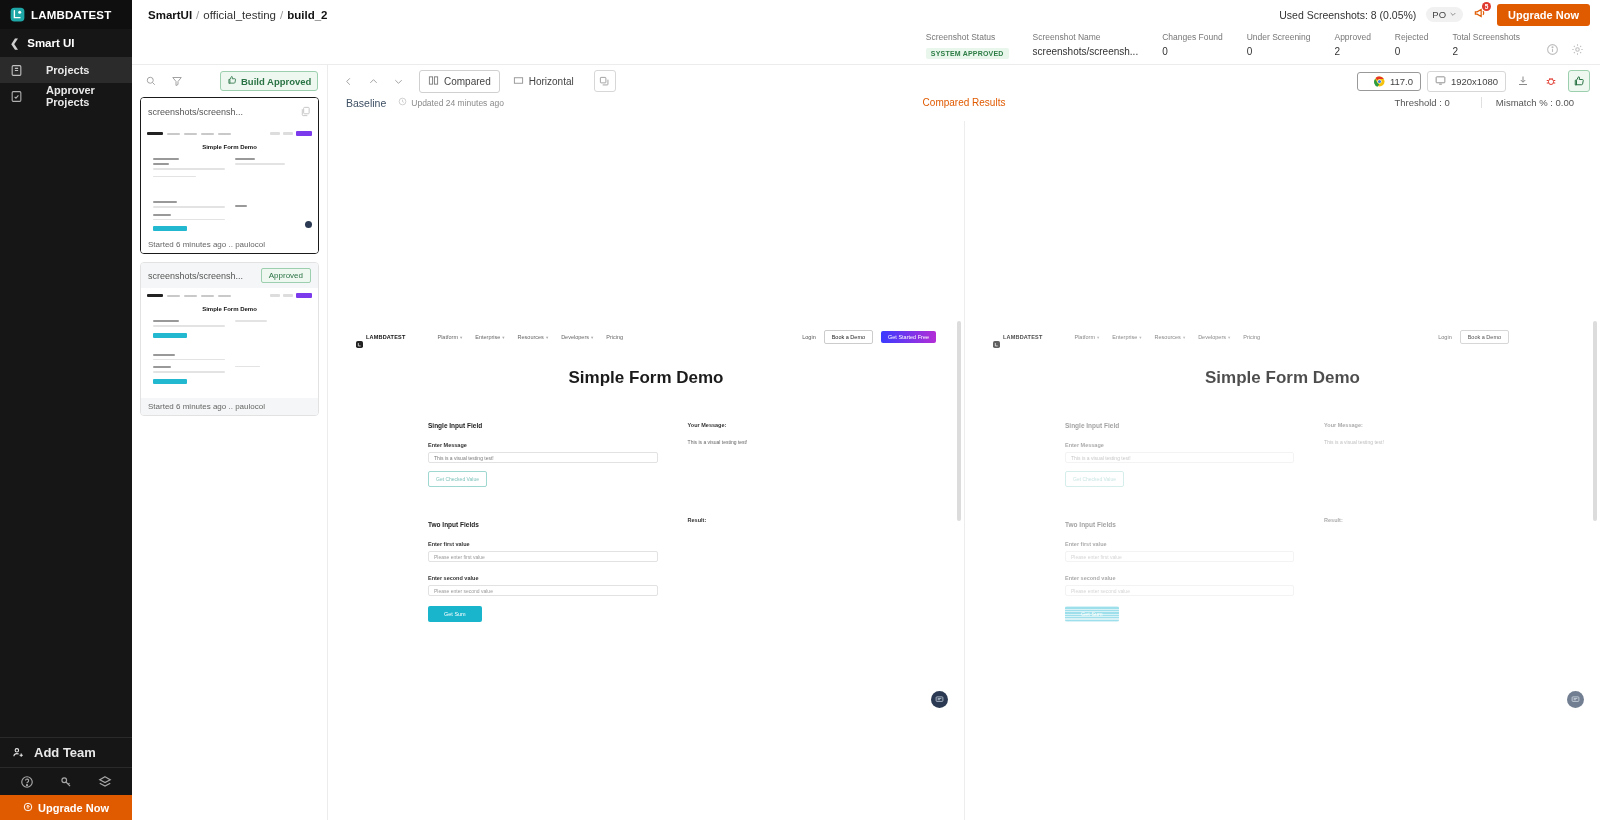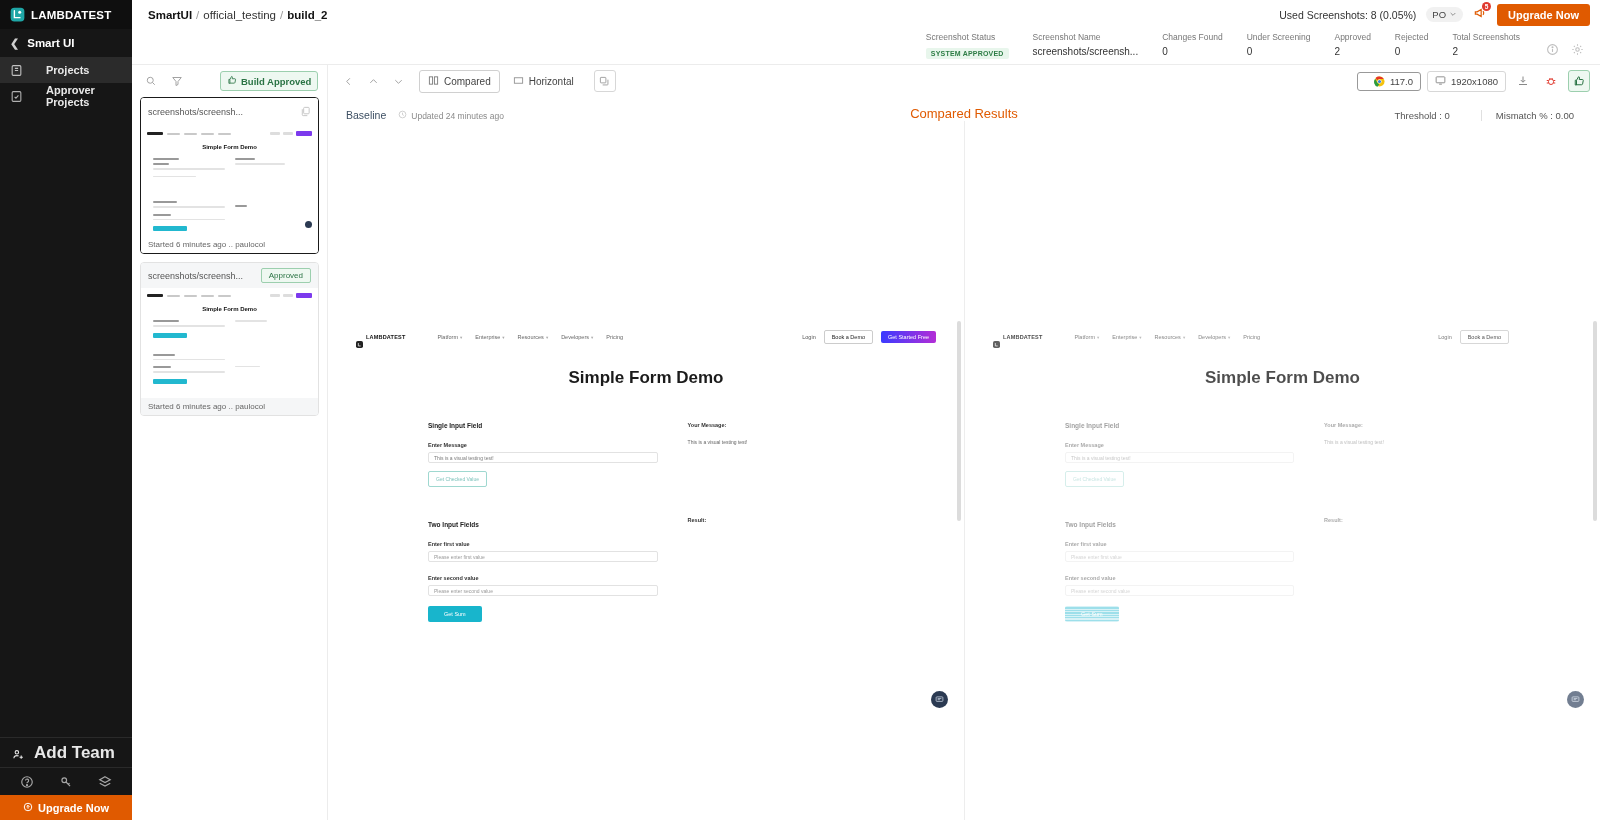--- a/index.html
+++ b/index.html
@@ -31,21 +31,21 @@
   .side-item {
     height: 26px; display: flex; align-items: center; gap: 23px;
     padding: 4px 10px; color: #e8e8e8; font-size: 11px; font-weight: bold;
     cursor: pointer;
   }
   .side-item.active { background: #2b2b2b; }
   .side-item .ico { width: 13px; height: 13px; flex: 0 0 13px; opacity: .85; }
   .side-spacer { flex: 1 1 auto; }
   .side-team {
     height: 30px; display: flex; align-items: center; gap: 9px;
-    padding: 0 12px; color: #e8e8e8; font-size: 17px; font-weight: bold;
+    padding: 0 12px; color: #e8e8e8; font-size: 13px; font-weight: bold;
     border-top: 1px solid #2a2a2a; cursor: pointer;
   }
   .side-icons {
     height: 28px; display: flex; align-items: center; justify-content: space-around;
     border-top: 1px solid #2a2a2a; padding: 0 8px;
   }
   .side-icons .ico { width: 14px; height: 14px; opacity: .8; cursor: pointer; }
   .upgrade-side {
     height: 25px; background: #e05a00; color: #fff;
     display: flex; align-items: center; justify-content: center; gap: 5px;
@@ -186,29 +186,29 @@
   .chrome-ic { width: 11px; height: 11px; }
   .ic-btn {
     width: 22px; height: 22px; display: flex; align-items: center; justify-content: center;
     cursor: pointer;
   }
   .ic-btn svg { width: 12px; height: 12px; }
   .ic-btn.boxed { border: 1px solid #9ccfae; border-radius: 3px; background: #eef8f1; }
 
   
   .cmp-labels {
-    height: 24px; display: flex; align-items: flex-end; padding: 0 12px 0 18px;
+    height: 24px; display: flex; align-items: flex-start; padding: 0 12px 0 18px;
     font-size: 10px; position: relative;
   }
   .lbl-baseline { color: #3d4f63; font-size: 10.5px; }
   .lbl-updated { color: #8a8a8a; font-size: 8.5px; margin-left: 12px; display: flex; align-items: center; gap: 4px; }
   .lbl-updated svg { width: 9px; height: 9px; opacity: .6; }
   .lbl-compared {
     position: absolute; left: 50%; transform: translateX(-50%);
-    color: #e05a00; font-size: 13px;
+    color: #e05a00; font-size: 10px;
   }
   .thr-group { margin-left: auto; display: flex; align-items: center; gap: 17px; }
   .thr { font-size: 9.5px; color: #555; padding: 0 14px; }
   .thr + .thr { border-left: 1px solid #e0e0e0; }
 
   
   .panes { flex: 1 1 auto; display: flex; min-height: 0; position: relative; }
   .pane { flex: 1 1 50%; position: relative; overflow: hidden; min-width: 0; }
   .pane + .pane { border-left: 1px solid #ededed; }
   .scroll-track {

